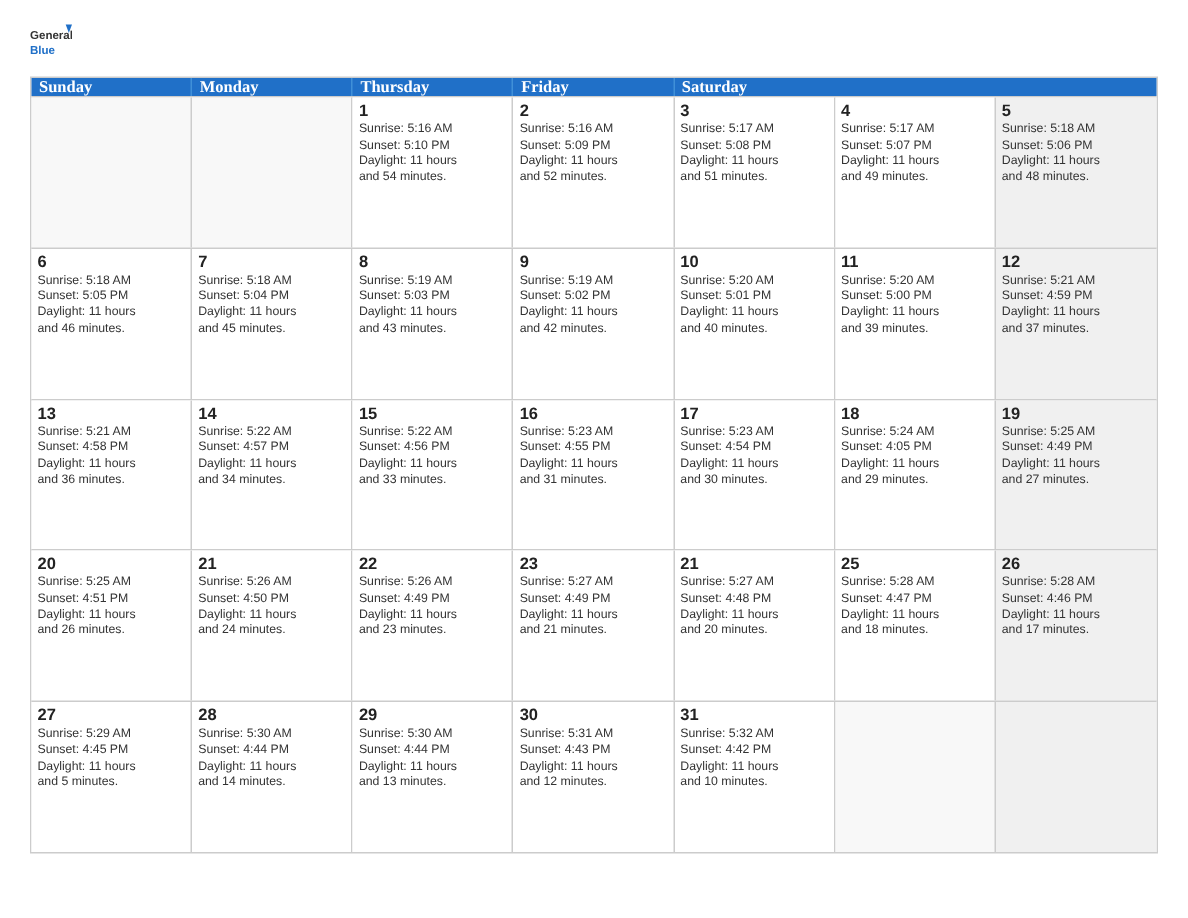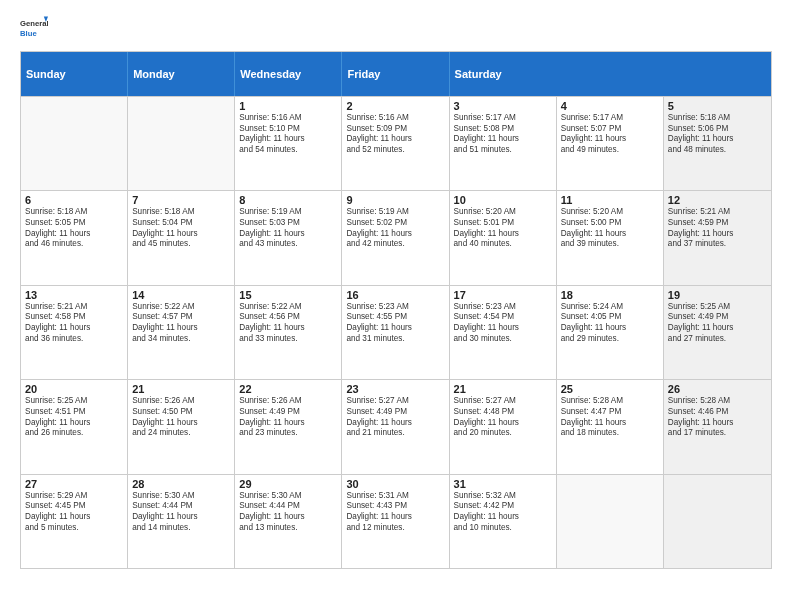--- a/index.html
+++ b/index.html
@@ -60,23 +60,24 @@
     }
     .cal-header-row {
       display: grid;
       grid-template-columns: repeat(7, 1fr);
       background: #2070c8;
     }
     .cal-header-cell {
       color: #fff;
       font-size: 11px;
       font-weight: bold;
-      padding: 16px 5px;
+      padding: 0 5px;
       text-align: left;
       border-right: 1px solid #4090d8;
+      font-family: Liberation Serif, serif;
     }
     .cal-header-cell:last-child { border-right: none; }
     .cal-body {
       flex: 1;
       display: flex;
       flex-direction: column;
     }
     .cal-week {
       display: grid;
       grid-template-columns: repeat(7, 1fr);
@@ -126,21 +127,21 @@
     <div class="title-block">
       <div class="month-title"></div>
       <div class="subtitle"></div>
     </div>
   </div>
 
   <div class="calendar">
     <div class="cal-header-row">
     <div class="cal-header-cell">Sunday</div>
         <div class="cal-header-cell">Monday</div>
-        <div class="cal-header-cell">Wednesday</div>
+        <div class="cal-header-cell">Thursday</div>
         <div class="cal-header-cell">Friday</div>
         <div class="cal-header-cell">Saturday</div>
       </div>
     <div class="cal-body">
     <div class="cal-week">
           <div class="cal-cell empty"></div>
           <div class="cal-cell empty"></div>
           <div class="cal-cell">
             <span class="day-num">1</span>
             <span class="cell-line">Sunrise: 5:16 AM</span>

